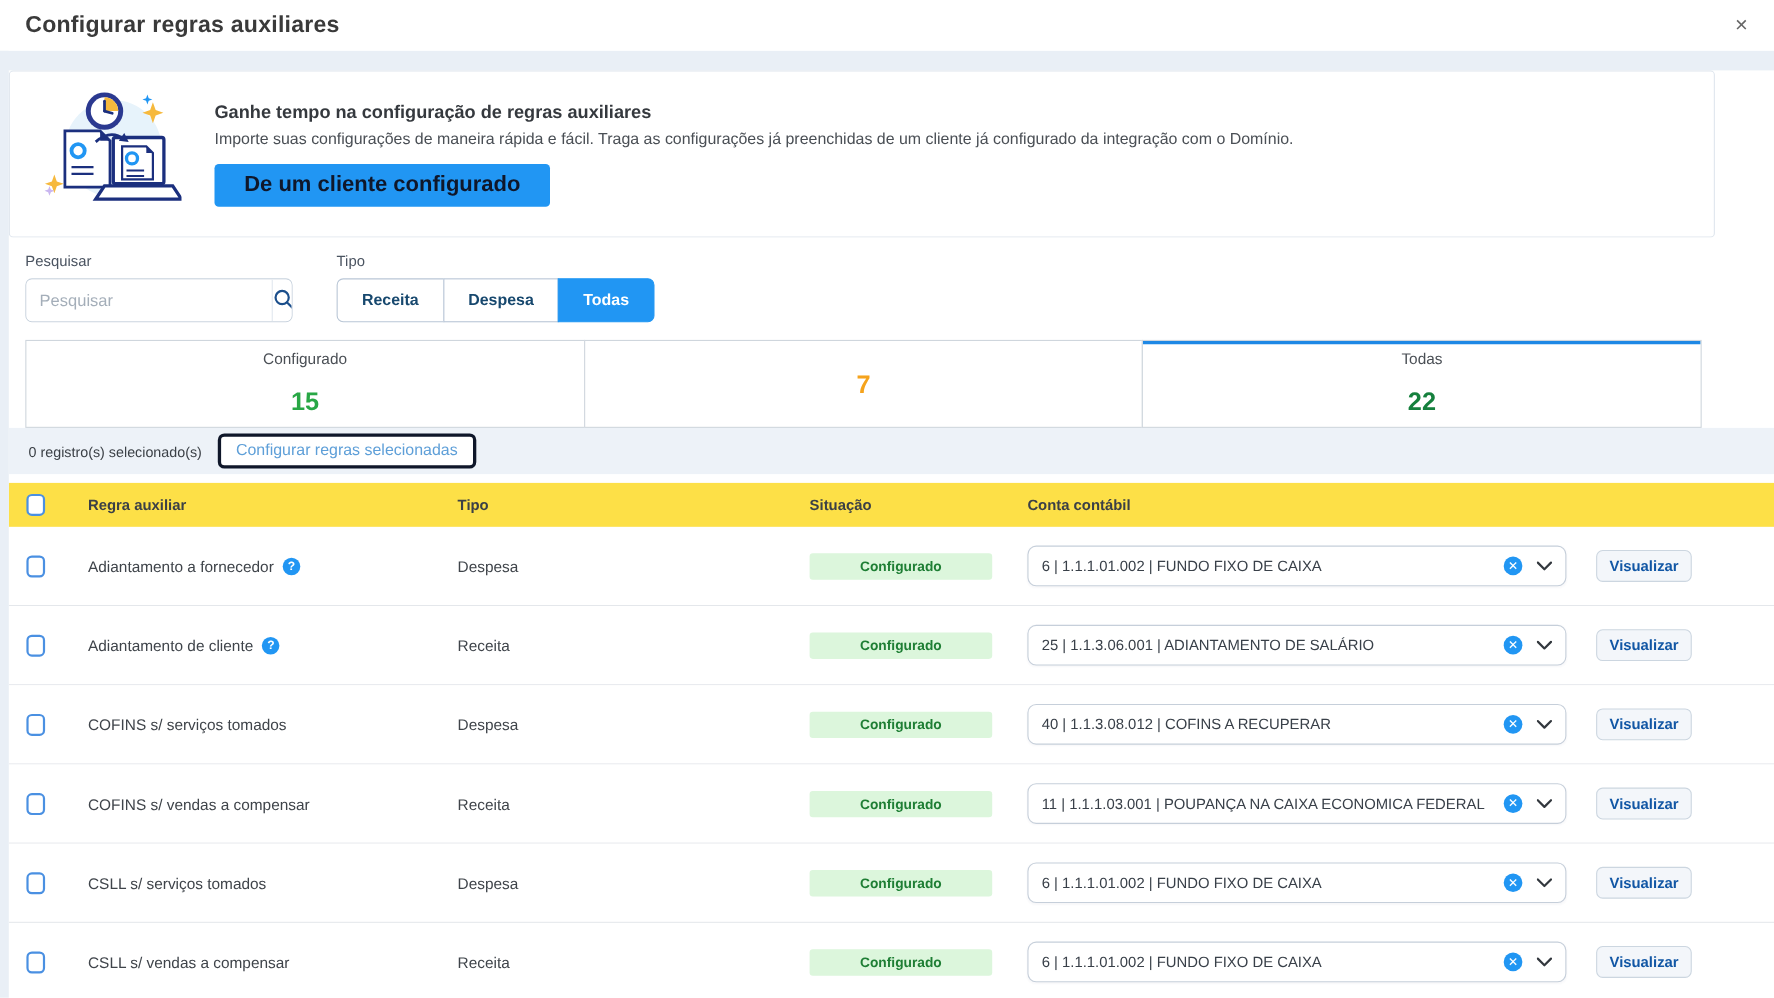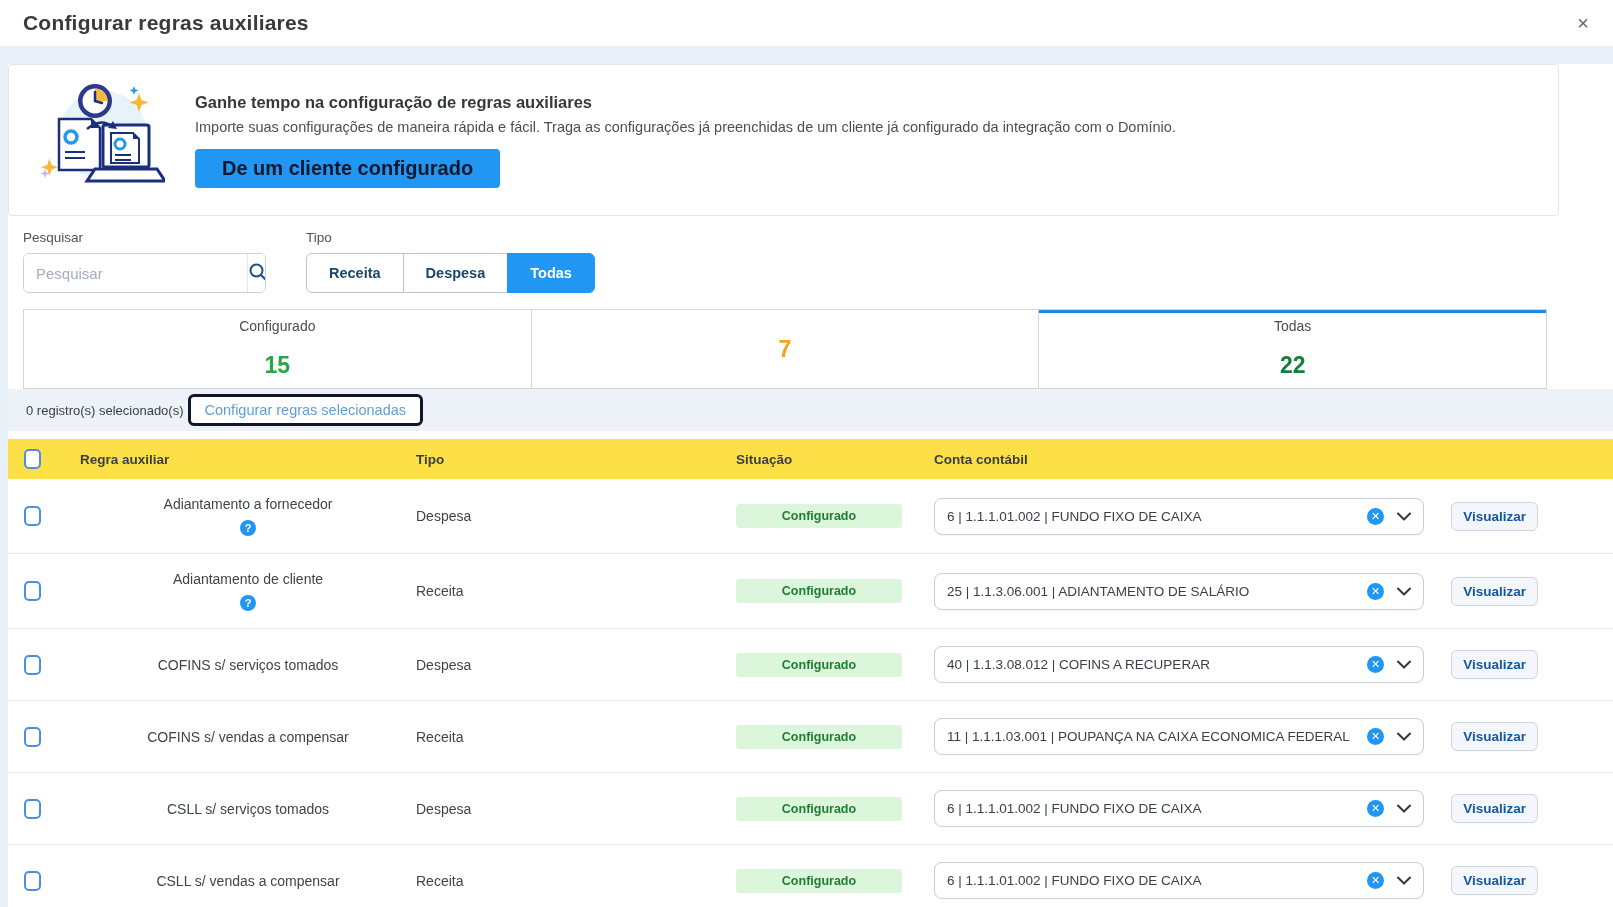--- a/index.html
+++ b/index.html
@@ -48,34 +48,34 @@
   .tabs { display:flex; margin:16px 66px 0 15px; }
   .tab { flex:1; background:#fff; border:1px solid #cfd6dd; text-align:center; padding:8px 0 9px;
          cursor:pointer; }
   .tab + .tab { margin-left:-1px; }
   .tab.active { box-shadow:inset 0 3px 0 0 #1e88e5; position:relative; z-index:1; }
   .tab-label { font-size:14px; color:#4a4f55; }
   .tab-count { font-size:23px; font-weight:bold; margin-top:18px; }
 
   
   .selection-bar { background:#edf2f8; margin-right:0; padding:5px 0 5px 18px;
-                   display:flex; align-items:center; gap:4px; margin-top:0; }
+                   display:flex; align-items:center; gap:14px; margin-top:0; }
   .selection-text { font-size:13px; color:#3b4046; }
   .selection-btn { background:#fff; border:3px solid #0f172a; border-radius:6px; color:#5e9fd8;
                    font-size:14.5px; padding:5px 14px; cursor:pointer; font-family:inherit; }
 
   
   .grid-cols { display:grid; grid-template-columns:56px 336px 320px 198px minmax(0,1fr) 82px;
                align-items:center; padding-left:16px; padding-right:75px; }
   .thead { background:#fde047; margin-top:8px; padding-top:10px; padding-bottom:10px; }
   .th { font-size:13.5px; font-weight:bold; color:#3b4046; }
   .checkbox { width:17px; height:20px; border:2px solid #4a90e2; border-radius:5px; background:#fff;
               cursor:pointer; }
   .row { padding-top:17px; padding-bottom:17px; border-bottom:1px solid #e4e7eb; background:#fff; }
-  .row-name { font-size:14px; color:#3f444a; display:flex; align-items:center; gap:8px;flex-direction:column; }
+  .row-name { font-size:14px; color:#3f444a; display:flex; align-items:center; gap:8px; }
   .row-tipo { font-size:14px; color:#3f444a; }
   .help-icon { width:16px; height:16px; border-radius:50%; background:#2196f3; color:#fff;
                font-size:11px; font-weight:bold; display:inline-flex; align-items:center;
                justify-content:center; cursor:pointer; }
   .status-badge { display:inline-block; width:166px; text-align:center; background:#dcf6dc;
                   color:#1e7e34; font-size:12.5px; font-weight:bold; padding:5px 0;
                   border-radius:3px; }
   .account-select { width:490px; height:37px; border:1px solid #c6cfda; border-radius:8px;
                     background:#fff; display:flex; align-items:center; padding:0 12px;
                     cursor:pointer; box-shadow:0 1px 2px rgba(40,60,90,.04); }

